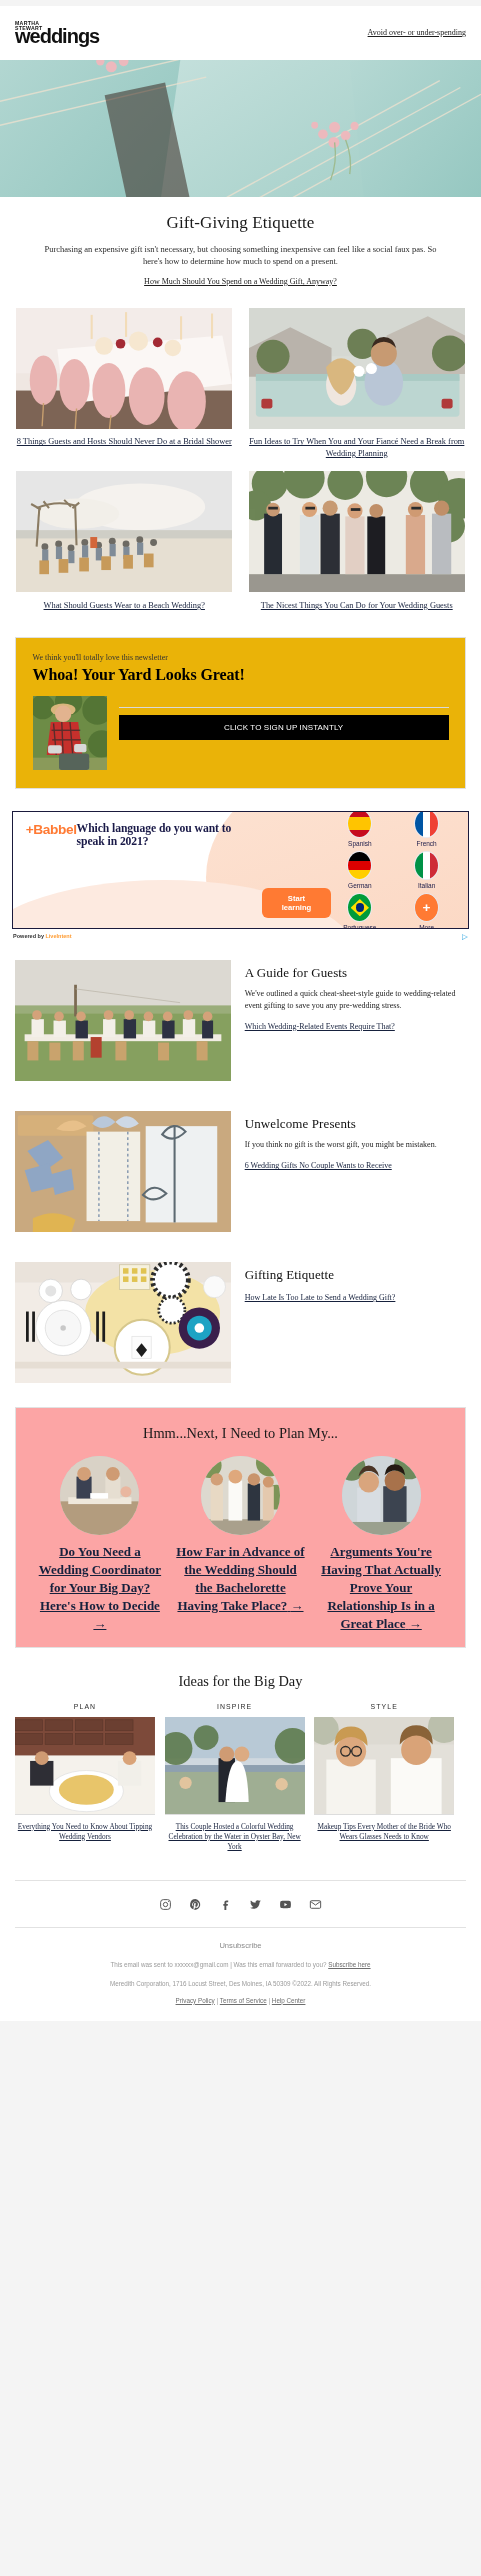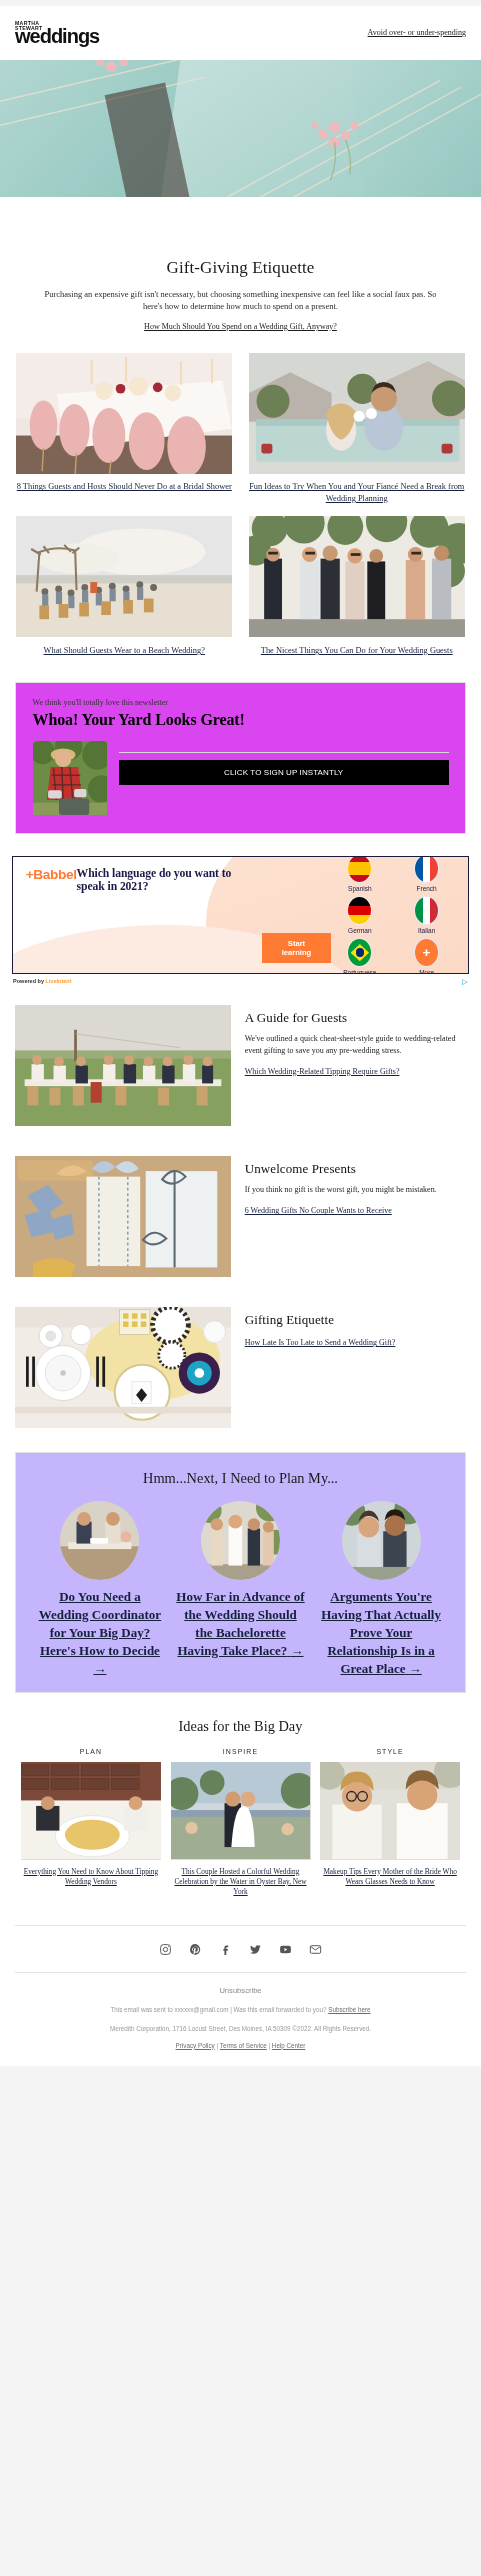--- a/index.html
+++ b/index.html
@@ -54,21 +54,21 @@
   .hero {
     width: 481px;
     height: 137px;
     position: relative;
     overflow: hidden;
     background: #cfded8;
   }
   .hero-art { position: absolute; inset: 0; }
 
   
-  .intro { padding: 16.5px 36px 4.1px; text-align: center; margin-top: 45px; }
+  .intro { padding: 16.5px 36px 4.1px; text-align: center; }
   .intro h1 {
     font-family: "Liberation Serif", serif;
     font-weight: normal;
     font-size: 17px;
     letter-spacing: 0.1px;
     color: #1a1a1a;
     margin-bottom: 9.6px;
   }
   .intro p {
     font-size: 8.5px;
@@ -107,21 +107,21 @@
     text-align: center;
     font-size: 8.4px;
     line-height: 1.35;
     color: #16213d;
     text-decoration: underline;
   }
 
   
   .promo-wrap { padding: 19px 15px 12.4px; }
   .promo {
-    background: #d946ef;
+    background: #eab308;
     border: 0.7px solid #e0e0e0;
     padding: 15px 16.5px 18px;
   }
   .promo-eyebrow { font-size: 8px; color: #333; margin-bottom: 3.4px; }
   .promo-title {
     font-family: "Liberation Serif", serif;
     font-weight: bold;
     font-size: 16px;
     letter-spacing: -0.1px;
     color: #000;
@@ -194,21 +194,21 @@
     line-height: 1.18;
     color: #1a1a48;
     letter-spacing: -0.1px;
   }
   .ad-btn {
     margin-top: auto;
     align-self: flex-start;
     background: #ff7a33;
     color: #fff;
     border: 0;
-    border-radius: 0;
+    border-radius: 6px;
     padding: 6.2px 15px;
     font-family: "Liberation Sans", sans-serif;
     font-weight: bold;
     font-size: 7.6px;
     cursor: pointer;
   }
   .ad-right {
     width: 124px;
     display: grid;
     grid-template-columns: 1fr 1fr;
@@ -282,21 +282,21 @@
     line-height: 1.4;
     color: #16213d;
     text-decoration: underline;
     display: inline-block;
   }
 
   
   .plan-wrap { padding: 9.6px 15px 6.9px; }
   .plan {
     border: 0.7px solid #e2e2e2;
-    background: #c4b5fd;
+    background: #fca5a5;
     padding: 16.5px 11px 15px;
   }
   .plan h2 {
     text-align: center;
     font-family: "Liberation Serif", serif;
     font-weight: normal;
     font-size: 14.4px;
     color: #1a1a1a;
     margin-bottom: 13.7px;
   }
@@ -323,21 +323,21 @@
   
   .bigday { padding: 18px 15px 12.4px; }
   .bigday h2 {
     text-align: center;
     font-family: "Liberation Serif", serif;
     font-weight: normal;
     font-size: 14.4px;
     color: #1a1a1a;
     margin-bottom: 12.4px;
   }
-  .bigday-row { display: flex; gap: 9.6px; justify-content: center; }
+  .bigday-row { display: flex; gap: 9.6px; }
   .bigday-card { width: 140px; text-align: center; }
   .bigday-kicker {
     font-family: "Liberation Sans", sans-serif;
     font-size: 6.9px;
     letter-spacing: 1.1px;
     color: #2b2b2b;
     margin-bottom: 6.9px;
   }
   .bigday-img {
     width: 140px; height: 98px;
@@ -771,21 +771,21 @@
             <circle cx="194" cy="82" r="7"></circle>
           <circle cx="222" cy="82" r="7"></circle>
             <circle cx="252" cy="80" r="7"></circle>
             <circle cx="280" cy="82" r="7"></circle>
         </g>
       </svg>
     </div>
     <div class="feature-txt">
       <h2>A Guide for Guests</h2>
       <p>We've outlined a quick cheat-sheet-style guide to wedding-related event gifting to save you any pre-wedding stress.</p>
-      <a class="feature-link" href="#">Which Wedding-Related Tipping Require Gifts?</a>
+      <a class="feature-link" href="#">Which Wedding-Related Events Require That?</a>
     </div>
   </div>
 
   <div class="feature">
     <div class="feature-img">
       <svg viewBox="0 0 314 176" preserveAspectRatio="none">
         <rect width="314" height="176" fill="#c9a97f"></rect>
         <rect x="4" y="6" width="110" height="30" rx="3" fill="#d6b07a"></rect>
         <g fill="#8fa6c4">
           <path d="M18 58 l30 -16 22 26 -28 20z"></path>

